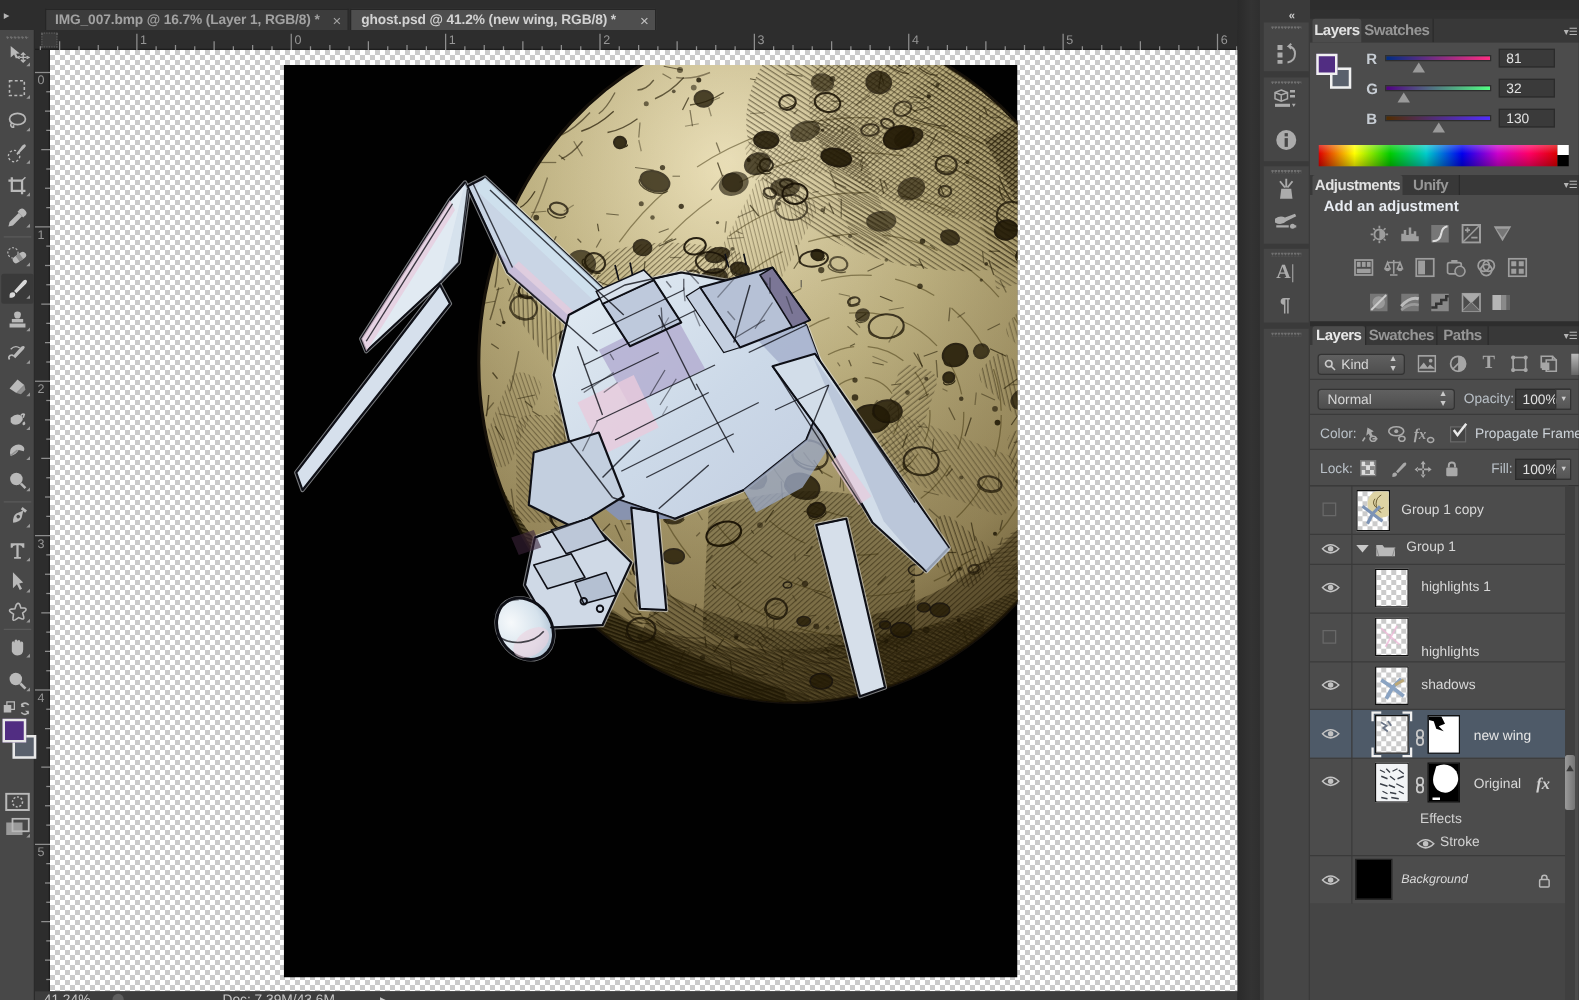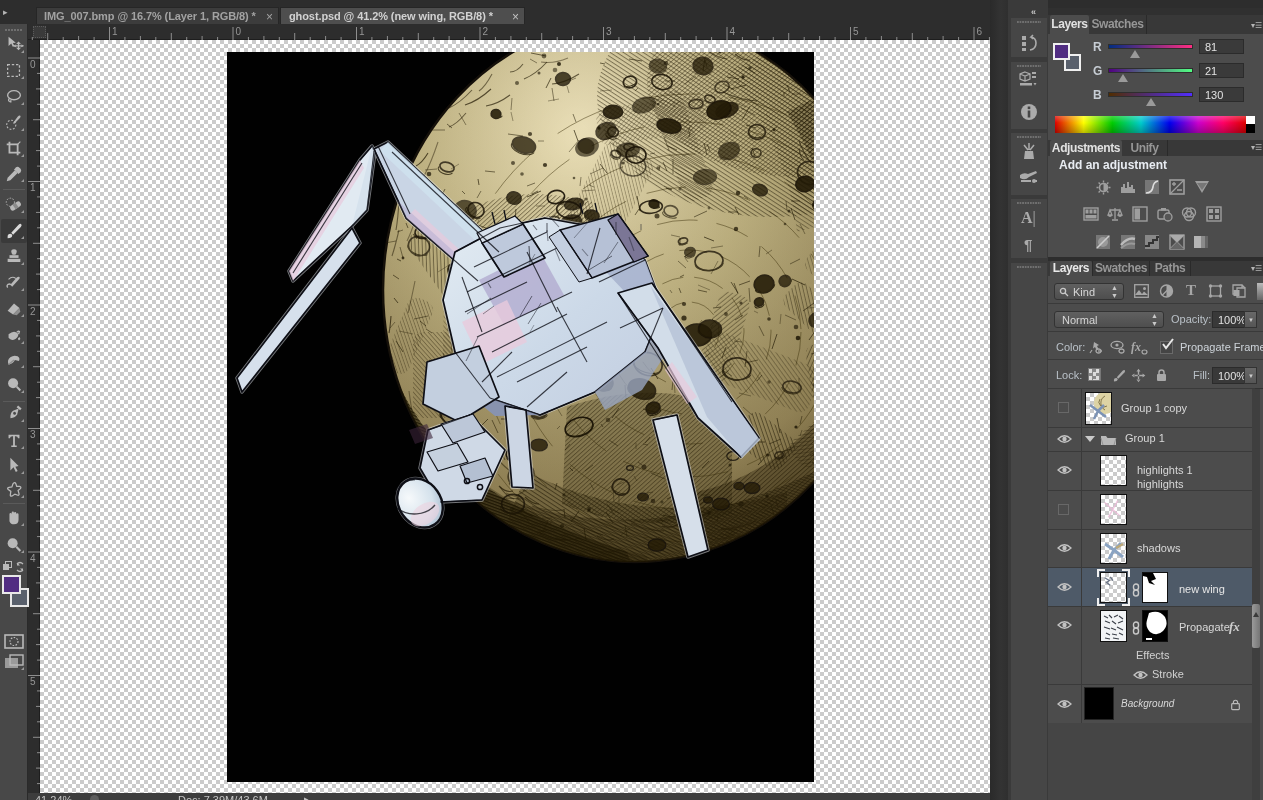--- a/index.html
+++ b/index.html
@@ -1261,21 +1261,21 @@
 <div style="position:absolute;left:1048px;top:34px;width:215px;height:106px;background:#4c4c4c"></div>
 <div style="position:absolute;left:1064px;top:54px;width:17px;height:17px;background:#59606c;border:2px solid #f0f0f0"></div>
 <div style="position:absolute;left:1053px;top:43px;width:17px;height:17px;background:#512d82;border:2px solid #f0f0f0"></div>
 <div style="position:absolute;left:1093px;top:40px;width:10px;height:14px;color:#c7cdd4;font-size:12px;font-weight:bold">R</div>
 <div style="position:absolute;left:1108px;top:44px;width:85px;height:5px;background:linear-gradient(90deg,rgb(0,45,130),rgb(255,45,130));border:1px solid #2e2e2e"></div>
 <div style="position:absolute;left:1130px;top:50px;width:0;height:0;border-left:5px solid transparent;border-right:5px solid transparent;border-bottom:8px solid #9a9a9a"></div>
 <div style="position:absolute;left:1199px;top:39px;width:45px;height:15px;background:#3a3a3a;border:1px solid #2b2b2b;color:#e2e2e2;font-size:11px;line-height:15px;padding-left:5px">81</div>
 <div style="position:absolute;left:1093px;top:64px;width:10px;height:14px;color:#c7cdd4;font-size:12px;font-weight:bold">G</div>
 <div style="position:absolute;left:1108px;top:68px;width:85px;height:5px;background:linear-gradient(90deg,rgb(81,0,130),rgb(81,255,130));border:1px solid #2e2e2e"></div>
 <div style="position:absolute;left:1118px;top:74px;width:0;height:0;border-left:5px solid transparent;border-right:5px solid transparent;border-bottom:8px solid #9a9a9a"></div>
-<div style="position:absolute;left:1199px;top:63px;width:45px;height:15px;background:#3a3a3a;border:1px solid #2b2b2b;color:#e2e2e2;font-size:11px;line-height:15px;padding-left:5px">21</div>
+<div style="position:absolute;left:1199px;top:63px;width:45px;height:15px;background:#3a3a3a;border:1px solid #2b2b2b;color:#e2e2e2;font-size:11px;line-height:15px;padding-left:5px">32</div>
 <div style="position:absolute;left:1093px;top:88px;width:10px;height:14px;color:#c7cdd4;font-size:12px;font-weight:bold">B</div>
 <div style="position:absolute;left:1108px;top:92px;width:85px;height:5px;background:linear-gradient(90deg,rgb(81,45,0),rgb(81,45,255));border:1px solid #2e2e2e"></div>
 <div style="position:absolute;left:1146px;top:98px;width:0;height:0;border-left:5px solid transparent;border-right:5px solid transparent;border-bottom:8px solid #9a9a9a"></div>
 <div style="position:absolute;left:1199px;top:87px;width:45px;height:15px;background:#3a3a3a;border:1px solid #2b2b2b;color:#e2e2e2;font-size:11px;line-height:15px;padding-left:5px">130</div>
 <div style="position:absolute;left:1055px;top:116px;width:191px;height:17px;background:linear-gradient(90deg,#d00 0%,#ff0 15%,#0c0 30%,#0cc 45%,#00e 60%,#c0c 75%,#f06 88%,#d00 100%)"></div>
 <div style="position:absolute;left:1055px;top:116px;width:191px;height:17px;background:linear-gradient(180deg,rgba(255,255,255,.25),rgba(0,0,0,0) 40%,rgba(0,0,0,.25))"></div>
 <div style="position:absolute;left:1246px;top:116px;width:9px;height:8px;background:#fff"></div>
 <div style="position:absolute;left:1246px;top:124px;width:9px;height:9px;background:#000"></div>
 <div style="position:absolute;left:1048px;top:140px;width:215px;height:16px;background:#383838"></div>
 <div style="position:absolute;left:1050px;top:140px;width:72px;height:16px;background:#4c4c4c;color:#e2e2e2;font-size:12px;font-weight:bold;letter-spacing:-0.4px;text-align:center;line-height:16px;border-radius:2px 2px 0 0">Adjustments</div>
@@ -1587,21 +1587,21 @@
     <circle cx="7.5" cy="5" r="2.2" fill="#c2c2c2"></circle>
   </svg>
 <div style="position:absolute;left:1100px;top:455px;width:27px;height:31px;background-image:conic-gradient(#cbcbcb 25%,#fff 0 50%,#cbcbcb 0 75%,#fff 0);background-size:8px 8px;background-color:#fff;border:1px solid #101010"></div>
 <div style="position:absolute;left:1137px;top:464px;color:#d8d8d8;font-size:11px">highlights 1</div>
 <div style="position:absolute;left:1058px;top:504px;width:11px;height:11px;border:1px solid #686868"></div>
 <div style="position:absolute;left:1100px;top:494px;width:27px;height:31px;background-image:conic-gradient(#cbcbcb 25%,#fff 0 50%,#cbcbcb 0 75%,#fff 0);background-size:8px 8px;background-color:#fff;border:1px solid #101010">
     <svg width="100%" height="100%" viewBox="0 0 27 31" style="position:absolute;left:0;top:0">
       <path d="M4,8 L20,22 M18,6 L8,24" stroke="#eeb9d8" stroke-width="1.5" fill="none" opacity="0.8"></path>
     </svg>
   </div>
-<div style="position:absolute;left:1137px;top:478px;color:#d8d8d8;font-size:11px">highlights</div>
+<div style="position:absolute;left:1137px;top:516px;color:#d8d8d8;font-size:11px">highlights</div>
 <svg width="15" height="10" viewBox="0 0 15 10" style="position:absolute;left:1057px;top:543px">
     <path d="M1,5 Q7.5,-1.5 14,5 Q7.5,11.5 1,5 Z" fill="none" stroke="#c2c2c2" stroke-width="1.3"></path>
     <circle cx="7.5" cy="5" r="2.2" fill="#c2c2c2"></circle>
   </svg>
 <div style="position:absolute;left:1100px;top:533px;width:27px;height:31px;background-image:conic-gradient(#cbcbcb 25%,#fff 0 50%,#cbcbcb 0 75%,#fff 0);background-size:8px 8px;background-color:#fff;border:1px solid #101010;overflow:hidden">
     <svg width="27" height="31" viewBox="0 0 27 31" style="position:absolute;left:0;top:0">
       <path d="M4,10 L13,16 L22,23 M13,16 L8,25 M13,16 L20,9" stroke="#8aa3c2" stroke-width="3" fill="none"></path>
       <path d="M15,14 L22,10" stroke="#bca877" stroke-width="2.5" fill="none"></path>
     </svg>
   </div>
@@ -1639,21 +1639,21 @@
   </div>
 <svg width="10" height="14" viewBox="0 0 10 14" style="position:absolute;left:1131px;top:621px">
     <rect x="2.5" y="1" width="5" height="6" rx="2.5" fill="none" stroke="#c9c9c9" stroke-width="1.4"></rect>
     <rect x="2.5" y="7" width="5" height="6" rx="2.5" fill="none" stroke="#c9c9c9" stroke-width="1.4"></rect>
   </svg>
 <div style="position:absolute;left:1142px;top:610px;width:26px;height:32px;border:1px solid #101010;overflow:hidden"><svg width="26" height="32" viewBox="0 0 26 32">
       <rect width="26" height="32" fill="#000"></rect>
       <path d="M6,2 Q16,-2 22,6 Q26,14 20,20 Q14,26 7,21 Q2,16 4,9 Z" fill="#fff"></path>
       <rect x="3" y="27" width="6" height="2" fill="#fff"></rect>
     </svg></div>
-<div style="position:absolute;left:1179px;top:621px;color:#d8d8d8;font-size:11px">Propagate</div>
+<div style="position:absolute;left:1179px;top:621px;color:#d8d8d8;font-size:11px">Original</div>
 <div style="position:absolute;left:1229px;top:619px;color:#cfcfcf;font-size:13px;font-style:italic;font-weight:bold;font-family:'Liberation Serif',serif">fx</div>
 <div style="position:absolute;left:1136px;top:649px;color:#d2d2d2;font-size:11px">Effects</div>
 <svg width="15" height="10" viewBox="0 0 15 10" style="position:absolute;left:1133px;top:670px">
     <path d="M1,5 Q7.5,-1.5 14,5 Q7.5,11.5 1,5 Z" fill="none" stroke="#c2c2c2" stroke-width="1.3"></path>
     <circle cx="7.5" cy="5" r="2.2" fill="#c2c2c2"></circle>
   </svg>
 <div style="position:absolute;left:1152px;top:668px;color:#d2d2d2;font-size:11px">Stroke</div>
 <svg width="15" height="10" viewBox="0 0 15 10" style="position:absolute;left:1057px;top:699px">
     <path d="M1,5 Q7.5,-1.5 14,5 Q7.5,11.5 1,5 Z" fill="none" stroke="#c2c2c2" stroke-width="1.3"></path>
     <circle cx="7.5" cy="5" r="2.2" fill="#c2c2c2"></circle>

